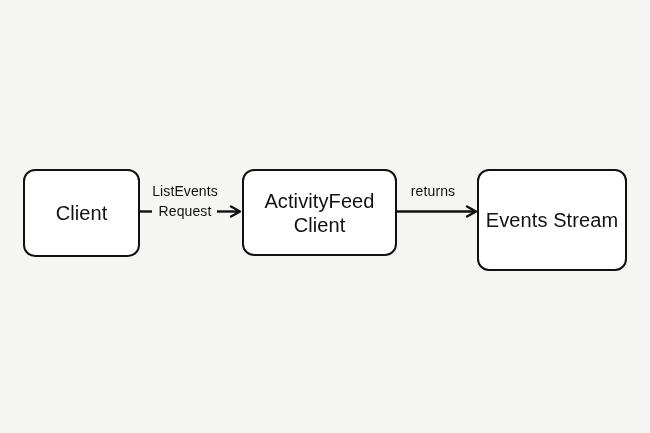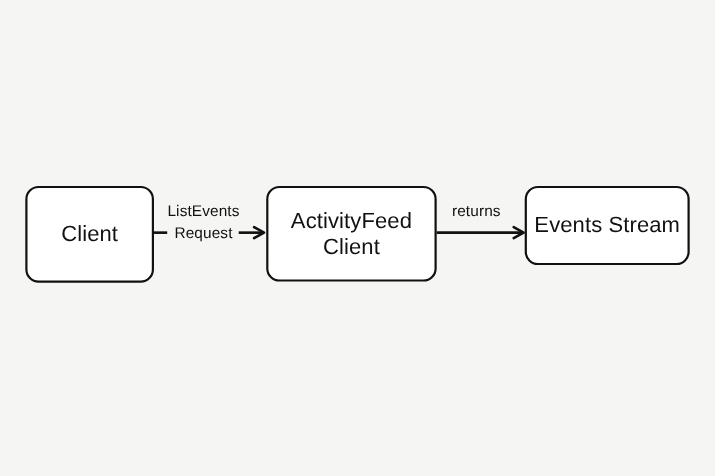--- a/index.html
+++ b/index.html
@@ -59,21 +59,21 @@
     left: 242px;
     top: 169px;
     width: 155px;
     height: 87px;
     padding: 0 8px;
   }
   .node-stream {
     left: 477px;
     top: 169px;
     width: 150px;
-    height: 72px;
+    height: 102px;
   }
   .edge-label {
     position: absolute;
     font-size: 14px;
     text-align: center;
     line-height: 20px;
     letter-spacing: 0.1px;
   }
   .edge-label-1 {
     left: 143px;

